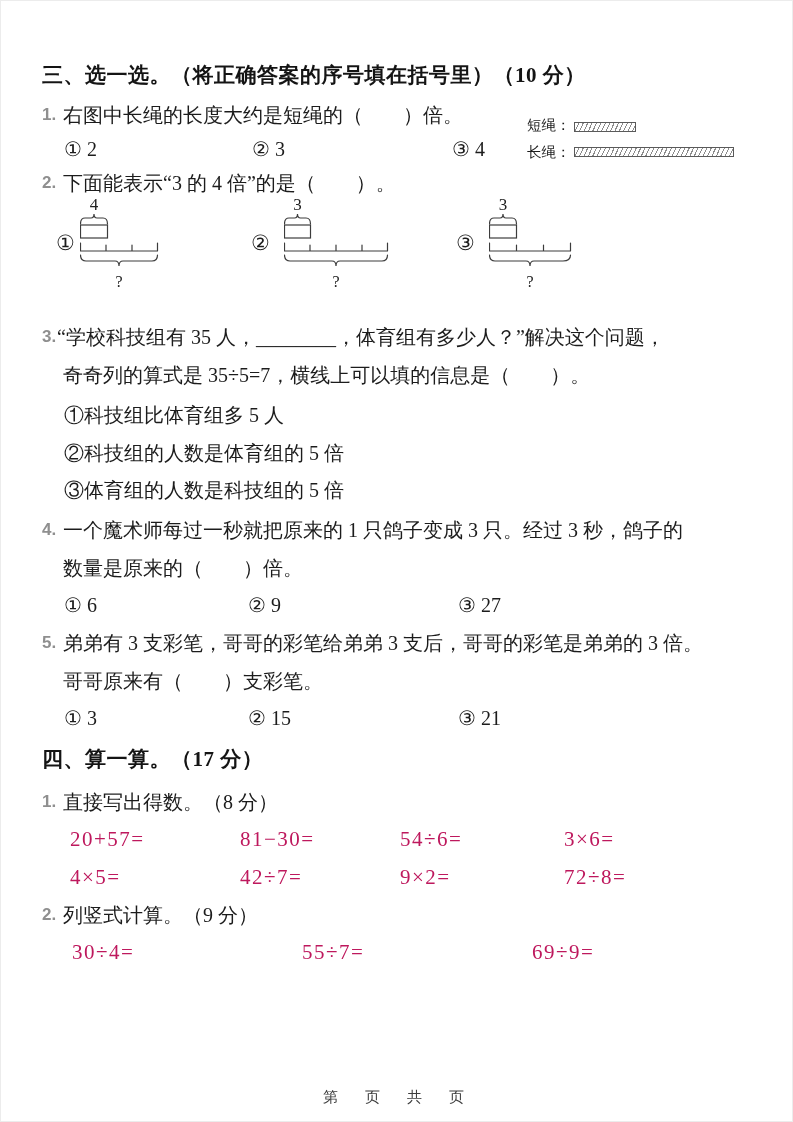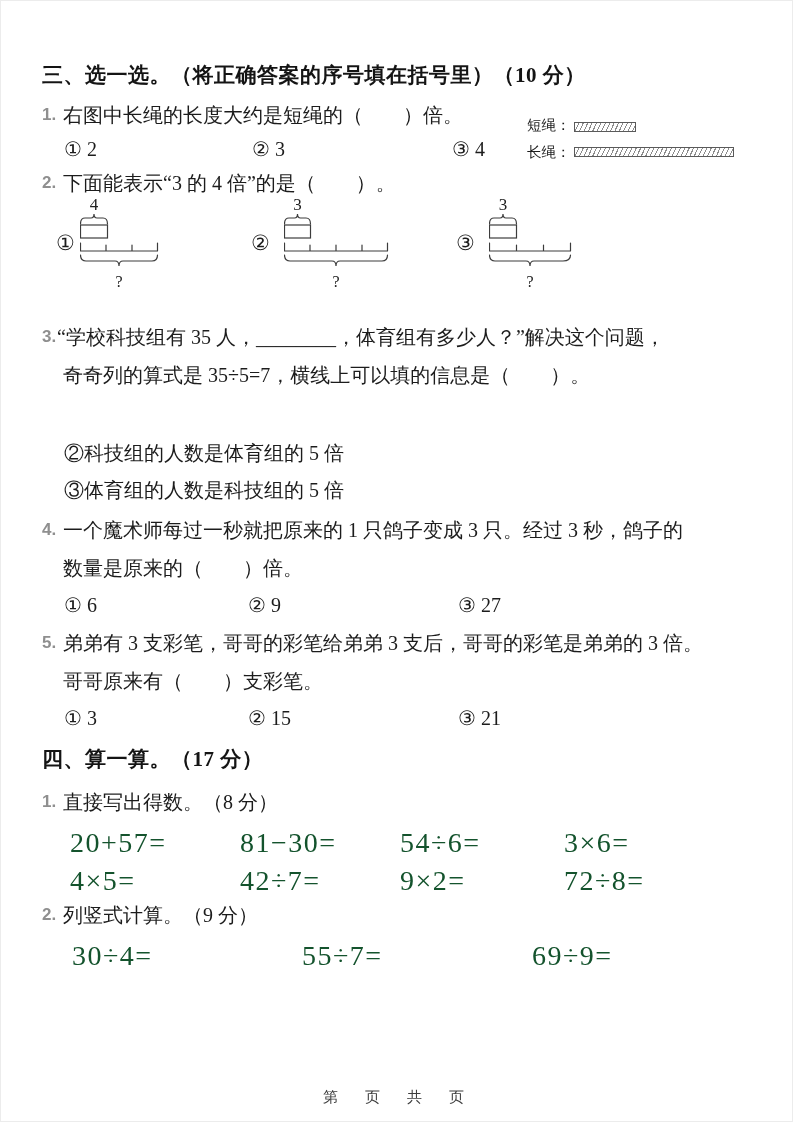--- a/index.html
+++ b/index.html
@@ -16,21 +16,21 @@
     font-family:Liberation Serif, serif;
     font-weight:bold;font-size:21px;color:#141414;letter-spacing:0.5px;
   }
   .qnum{
     font-family:"Liberation Sans","DejaVu Sans",sans-serif;
     font-weight:bold;font-size:17px;color:#8f8f8f;
   }
   .body{font-size:20px;color:#1c1c1c;}
   .opt{font-size:20px;color:#1c1c1c;text-align:center;}
   .circ{font-size:21px;color:#1c1c1c;}
-  .eq{font-size:28px;color:#14532d;letter-spacing:1.5px;}
+  .eq{font-size:21px;color:#be185d;letter-spacing:1.5px;}
   .ropelabel{font-size:14.5px;color:#1c1c1c;}
   .rope{
     height:8px;
     border:1px solid #5a5a5a;
     background-image:repeating-linear-gradient(115deg,#ffffff 0px,#ffffff 3px,#8c8c8c 3px,#8c8c8c 4px);
     background-color:#fff;
   }
   .footer{
     font-family:"Liberation Sans","DejaVu Sans",sans-serif;
     font-size:15px;color:#3c3c3c;letter-spacing:6px;text-align:center;
@@ -88,20 +88,21 @@
     <path class="stroke" d="M0.5,28 Q0.5,22 5,22 L11,22 Q14,22 14,18 Q14,22 17,22 L23,22 Q27.5,22 27.5,28"></path>
     <rect class="stroke" x="0.5" y="29" width="27" height="13"></rect>
     <path class="stroke" d="M0.5,55 H81.5 M0.5,47 V55 M27.5,49 V55 M54.5,49 V55 M81.5,47 V55"></path>
     <path class="stroke" d="M0.5,59 Q0.5,65 6,65 L37,65 Q41,65 41,70 Q41,65 45,65 L74,65 Q81.5,65 81.5,59"></path>
     <text x="41" y="91" font-size="16" text-anchor="middle">?</text>
   </svg>
 
   <span class="abs qnum" style="left:42px;top:327px">3.</span>
   <span class="abs body" style="left:57px;top:324px">“学校科技组有 35 人，________，体育组有多少人？”解决这个问题，</span>
   <span class="abs body" style="left:63px;top:362px">奇奇列的算式是 35÷5=7，横线上可以填的信息是（　　）。</span>
+  <span class="abs opt" style="left:64px;top:402px">①科技组比体育组多 5 人</span>
   <span class="abs opt" style="left:64px;top:440px">②科技组的人数是体育组的 5 倍</span>
   <span class="abs opt" style="left:64px;top:477px">③体育组的人数是科技组的 5 倍</span>
 
   <span class="abs qnum" style="left:42px;top:520px">4.</span>
   <span class="abs body" style="left:63px;top:517px">一个魔术师每过一秒就把原来的 1 只鸽子变成 3 只。经过 3 秒，鸽子的</span>
   <span class="abs body" style="left:63px;top:555px">数量是原来的（　　）倍。</span>
   <span class="abs opt" style="left:64px;top:593px">① 6</span>
   <span class="abs opt" style="left:248px;top:593px">② 9</span>
   <span class="abs opt" style="left:458px;top:593px">③ 27</span>
 

